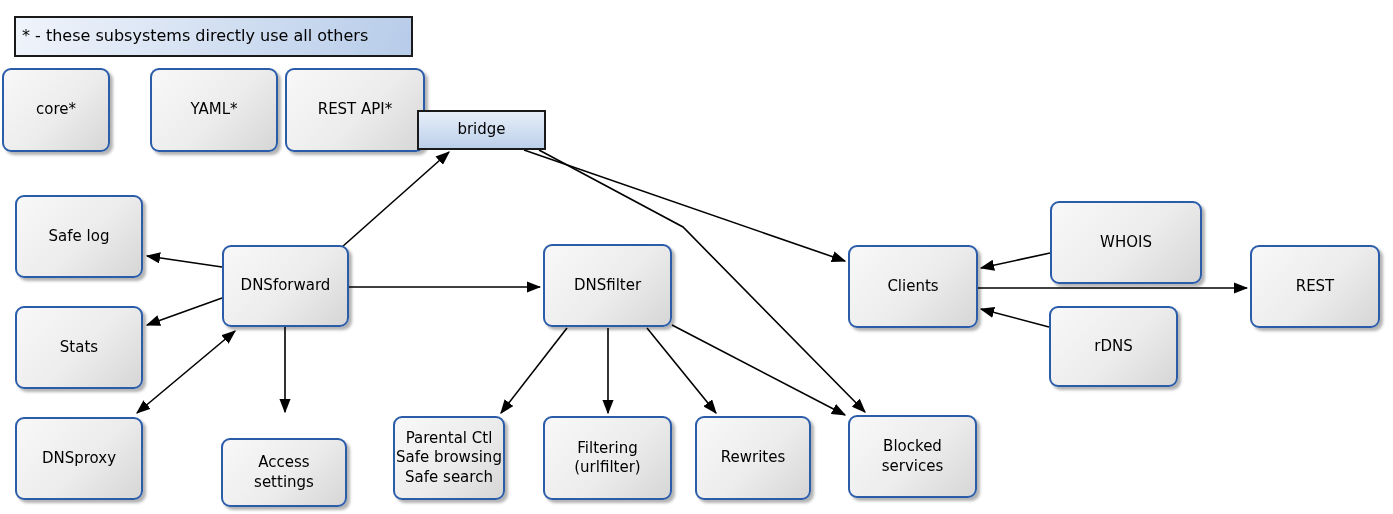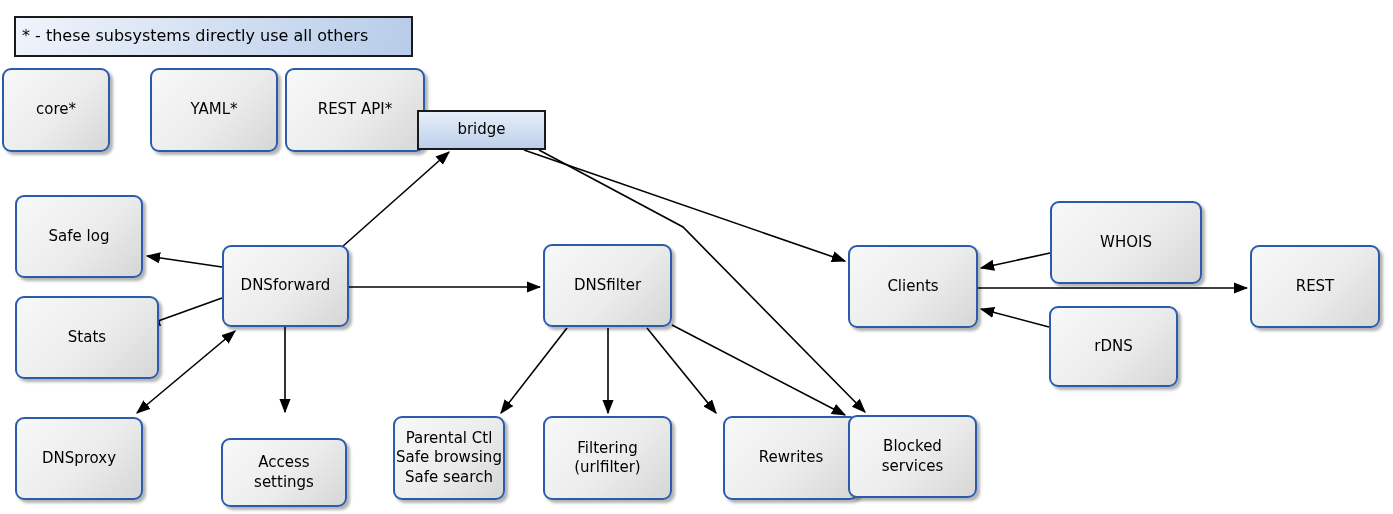--- a/index.html
+++ b/index.html
@@ -87,21 +87,21 @@
   </div>
 
   <div class="node bridge-box" style="left:417px;top:110px;width:129px;height:40px">
     <span>bridge</span>
   </div>
 
   <div class="node rounded" style="left:15px;top:195px;width:128px;height:83px">
     <span>Safe log</span>
   </div>
 
-  <div class="node rounded" style="left:15px;top:296px;width:144px;height:83px">
+  <div class="node rounded" style="left:15px;top:306px;width:128px;height:83px">
     <span>Stats</span>
   </div>
 
   <div class="node rounded" style="left:15px;top:417px;width:128px;height:83px">
     <span>DNSproxy</span>
   </div>
 
   <div class="node rounded" style="left:222px;top:245px;width:127px;height:82px">
     <span>DNSforward</span>
   </div>
@@ -119,21 +119,21 @@
     <span>Parental Ctl
 Safe browsing
 Safe search</span>
   </div>
 
   <div class="node rounded" style="left:543px;top:416px;width:129px;height:84px">
     <span>Filtering
 (urlfilter)</span>
   </div>
 
-  <div class="node rounded" style="left:723px;top:416px;width:136px;height:84px">
+  <div class="node rounded" style="left:695px;top:416px;width:116px;height:84px">
     <span>Rewrites</span>
   </div>
 
   <div class="node rounded" style="left:848px;top:415px;width:129px;height:83px">
     <span>Blocked
 services</span>
   </div>
 
   <div class="node rounded" style="left:848px;top:245px;width:130px;height:83px">
     <span>Clients</span>

